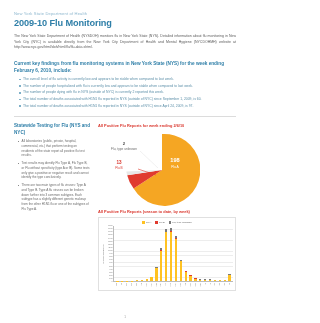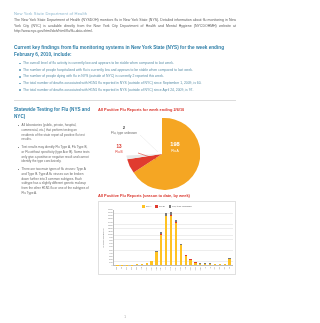--- a/index.html
+++ b/index.html
@@ -198,20 +198,21 @@
     font-size:3px; color:#9a9a9a;
   }
 </style>
 </head>
 <body>
 
 <div class="page">
 
   <div>
     <div class="dept">New York State Department of Health</div>
+    <div class="title">2009-10 Flu Monitoring</div>
     <div class="intro">The New York State Department of Health (NYSDOH) monitors flu in New York State (NYS). Detailed information about flu monitoring in New York City (NYC) is available directly from the New York City Department of Health and Mental Hygiene (NYCDOHMH) website at http://www.nyc.gov/html/doh/html/flu/flu-data.shtml.</div>
   </div>
 
   <div>
     <div class="kf-head">Current key findings from flu monitoring systems in New York State (NYS) for the week ending February 6, 2010, include:</div>
     <ul class="kf">
       <li>The overall level of flu activity is currently low and appears to be stable when compared to last week.</li>
       <li>The number of people hospitalized with flu is currently low and appears to be stable when compared to last week.</li>
       <li>The number of people dying with flu in NYS (outside of NYC) is currently 2 reported this week.</li>
       <li>The total number of deaths associated with H1N1 flu reported in NYS (outside of NYC) since September 1, 2009, is 60.</li>

